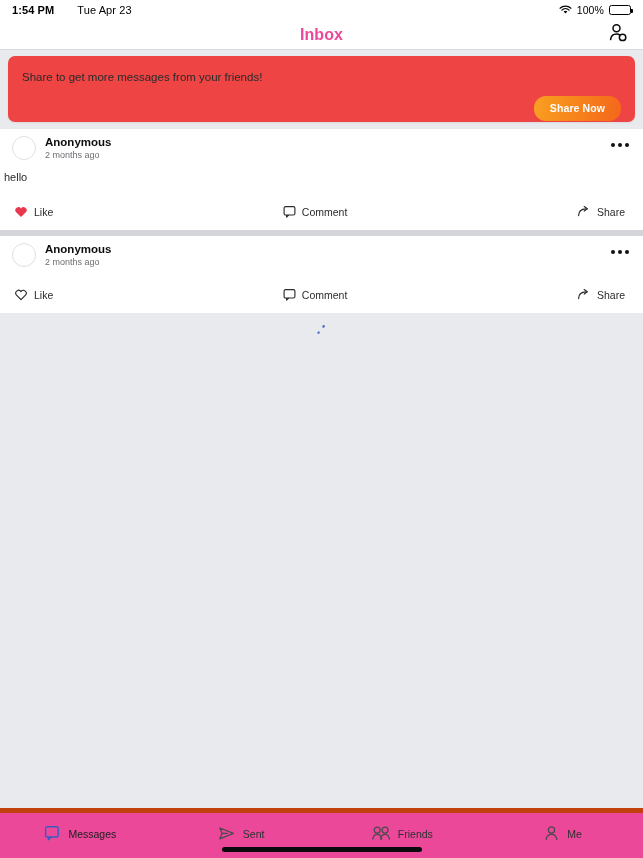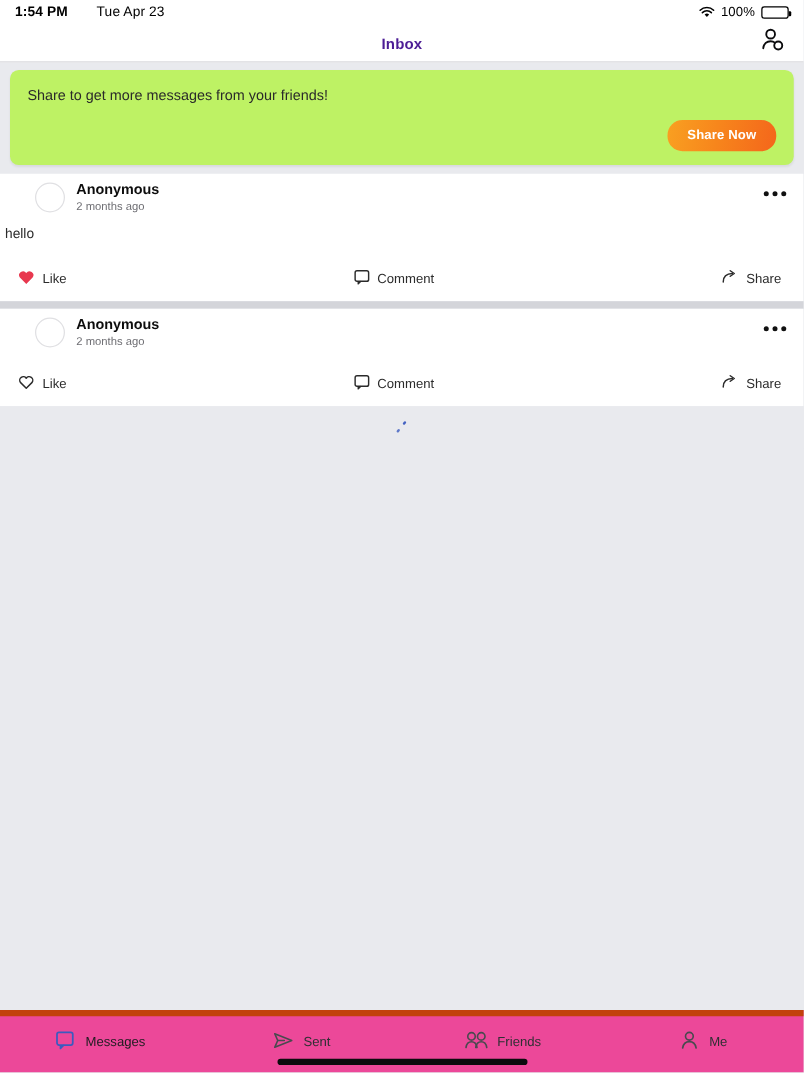--- a/index.html
+++ b/index.html
@@ -64,23 +64,23 @@
   .navbar {
     height: 30px;
     background: #ffffff;
     position: relative;
     display: flex;
     align-items: center;
     justify-content: center;
     border-bottom: 1px solid #dadade;
   }
   .nav-title {
-    font-size: 12px;
+    font-size: 16px;
     font-weight: 700;
-    color: #4c1d95;
+    color: #ec4899;
     letter-spacing: 0.1px;
   }
   .nav-action {
     position: absolute;
     right: 12px;
     top: 50%;
     transform: translateY(-50%);
     width: 26px; height: 26px;
     display: flex; align-items: center; justify-content: center;
     cursor: pointer;
@@ -91,23 +91,23 @@
     flex: 1;
     overflow: hidden;
     background: #e9eaee;
     display: flex;
     flex-direction: column;
   }
 
   
   .banner-wrap { padding: 6px 8px 7px 8px; background: #e9eaee; }
   .banner {
-    background: #bef264;
+    background: #ef4444;
     border-radius: 7px;
-    padding: 14px 14px 11px 14px;
+    padding: 14px 14px 1px 14px;
     min-height: 62px;
     box-shadow: 0 1px 2px rgba(0,0,0,0.07);
     position: relative;
   }
   .banner-text {
     font-size: 11.5px;
     color: #2a2a2a;
     line-height: 1.3;
   }
   .banner-btn-row { display: flex; justify-content: flex-end; margin-top: 11px; }
@@ -127,21 +127,21 @@
   
   .post {
     background: #ffffff;
     padding: 0 0 0 0;
   }
   .post-gap { height: 6px; background: #d4d5da; }
 
   .post-head {
     display: flex;
     align-items: center;
-    padding: 7px 12px 0 28px;
+    padding: 7px 12px 0 12px;
     position: relative;
     min-height: 32px;
   }
   .avatar {
     width: 24px; height: 24px;
     border-radius: 50%;
     border: 1px solid #e0e0e3;
     background: #ffffff;
     flex: 0 0 auto;
   }

